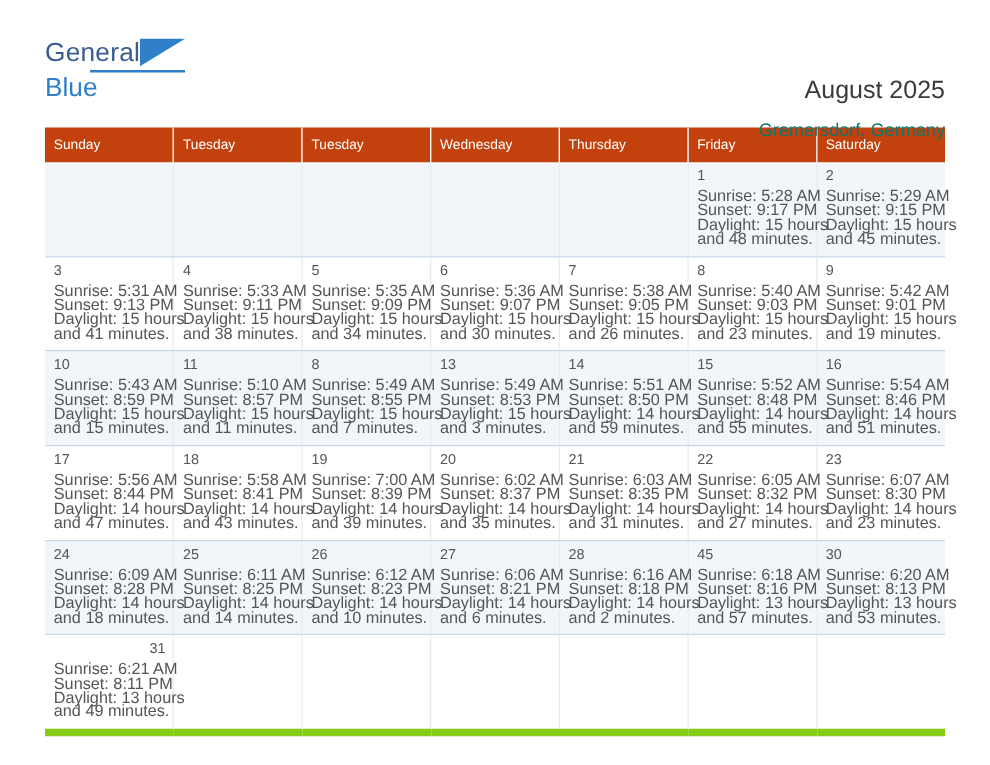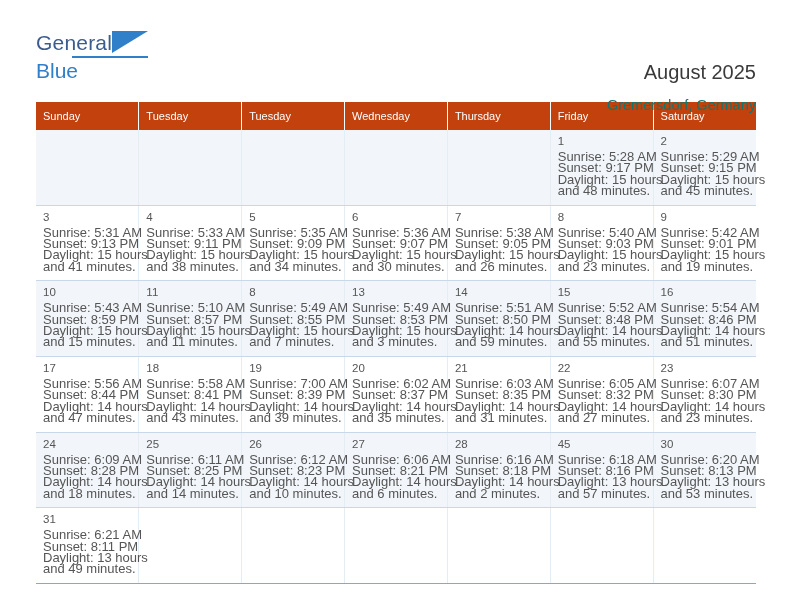--- a/index.html
+++ b/index.html
@@ -116,21 +116,21 @@
     margin-bottom: 2px;
   }
   .info {
     font-size: 13px;
     color: #555555;
     line-height: 11.4px;
   }
   .info div { white-space: nowrap; }
   td.empty { }
   tr.first-row td { height: 62px; }
-  tr.last-row td { border-bottom: 1px solid #84cc16; }
+  tr.last-row td { border-bottom: 6px solid #84cc16; text-align: right; }
 </style>
 </head>
 <body>
 
 <div class="page">
 
   <div class="header">
     <div class="logo">
       <div class="logo-general">General</div>
       <div class="logo-blue">Blue</div>

